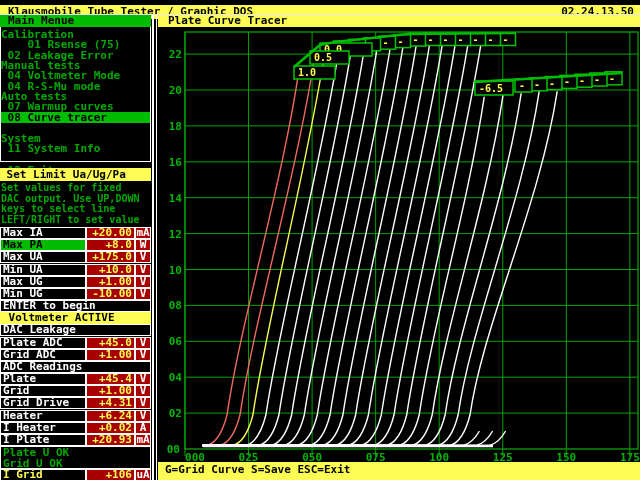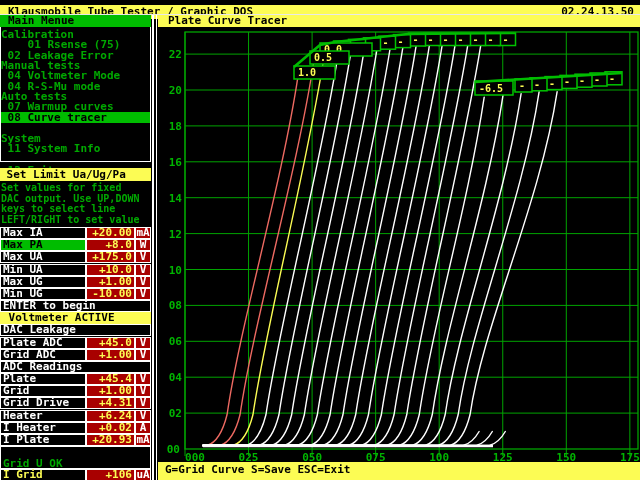--- a/index.html
+++ b/index.html
@@ -154,20 +154,21 @@
           <div class="cell c-label">I Heater</div>
           <div class="cell c-value">+0.02</div>
           <div class="cell c-unit">A</div>
         </div>
         <div class="trow" style="top: 419px;">
           <div class="cell c-label">I Plate</div>
           <div class="cell c-value">+20.93</div>
           <div class="cell c-unit">mA</div>
         </div>
         <div class="statusbox" style="top: 431px;">
+          <div class="status-line" style="top: 0px;">Plate U OK</div>
           <div class="status-line" style="top: 11px;">Grid U OK</div>
         </div>
         <div class="trow" style="top: 454px;">
           <div class="cell c-label ylw">I Grid</div>
           <div class="cell c-value">+106</div>
           <div class="cell c-unit">uA</div>
         </div>
       </div>
   </div>
 

